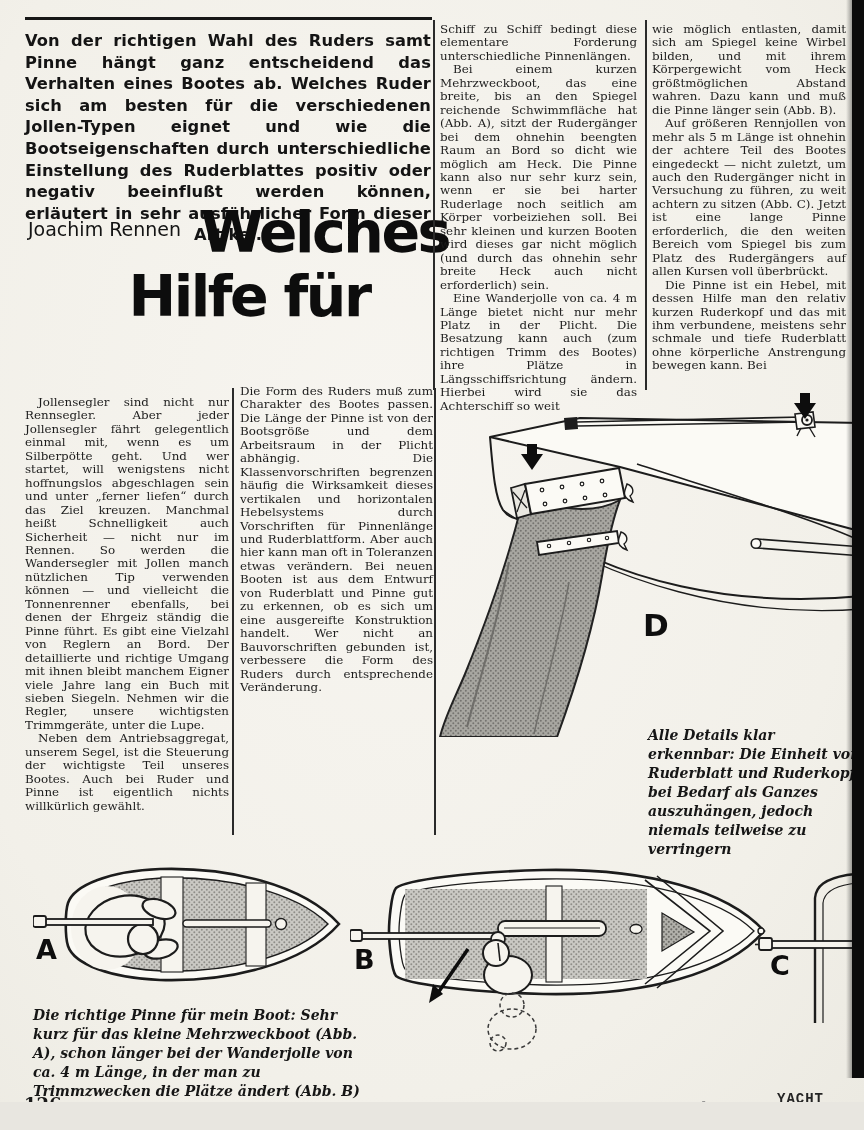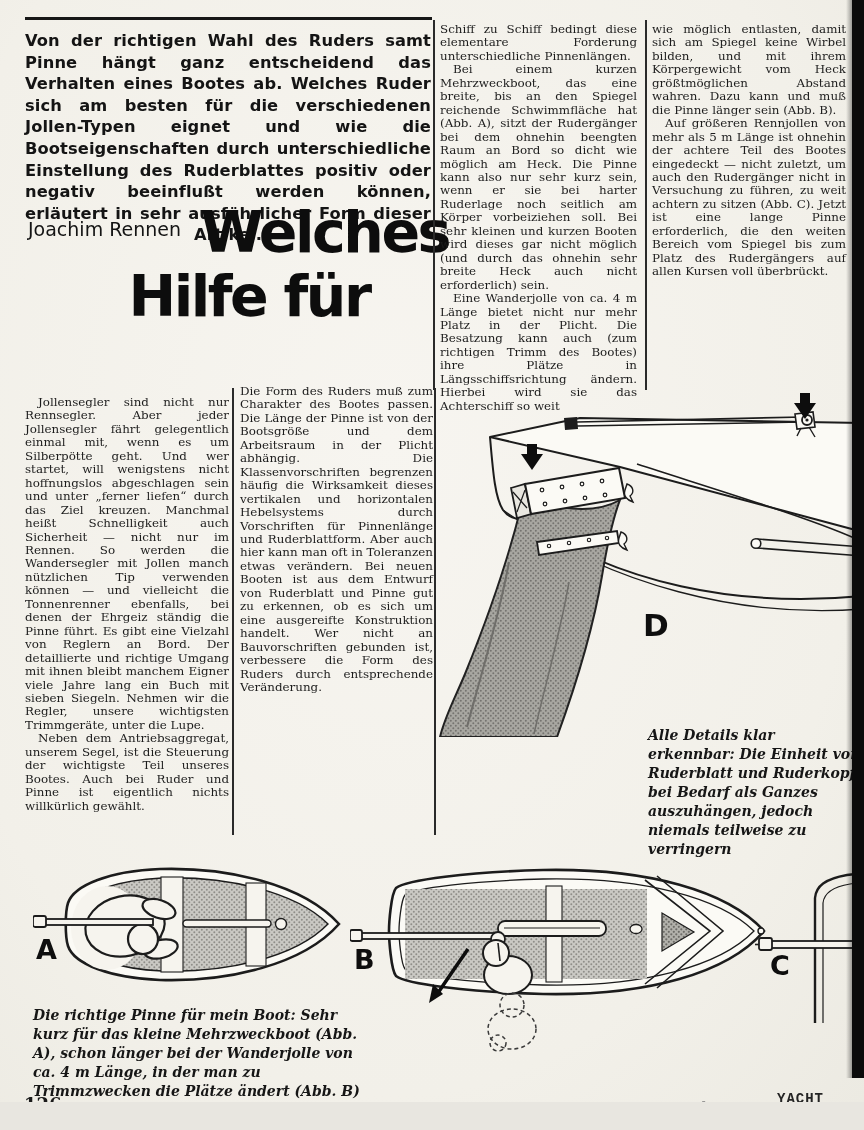--- a/index.html
+++ b/index.html
@@ -90,20 +90,21 @@
     <p class="para">Die Form des Ruders muß zum Charakter des Bootes passen. Die Länge der Pinne ist von der Bootsgröße und dem Arbeitsraum in der Plicht abhängig. Die Klassenvorschriften begrenzen häufig die Wirksamkeit dieses vertikalen und horizontalen Hebelsystems durch Vorschriften für Pinnenlänge und Ruderblattform. Aber auch hier kann man oft in Toleranzen etwas verändern. Bei neuen Booten ist aus dem Entwurf von Ruderblatt und Pinne gut zu erkennen, ob es sich um eine ausgereifte Konstruktion handelt. Wer nicht an Bauvorschriften gebunden ist, verbessere die Form des Ruders durch entsprechende Veränderung.</p>
   </div>
   <div class="col col3">
     <p class="para">Schiff zu Schiff bedingt diese elementare Forderung unterschiedliche Pinnenlängen.</p>
     <p class="para indent">Bei einem kurzen Mehrzweckboot, das eine breite, bis an den Spiegel reichende Schwimmfläche hat (Abb. A), sitzt der Rudergänger bei dem ohnehin beengten Raum an Bord so dicht wie möglich am Heck. Die Pinne kann also nur sehr kurz sein, wenn er sie bei harter Ruderlage noch seitlich am Körper vorbeiziehen soll. Bei sehr kleinen und kurzen Booten wird dieses gar nicht möglich (und durch das ohnehin sehr breite Heck auch nicht erforderlich) sein.</p>
     <p class="para indent">Eine Wanderjolle von ca. 4 m Länge bietet nicht nur mehr Platz in der Plicht. Die Besatzung kann auch (zum richtigen Trimm des Bootes) ihre Plätze in Längsschiffsrichtung ändern. Hierbei wird sie das Achterschiff so weit</p>
   </div>
   <div class="col col4">
     <p class="para">wie möglich entlasten, damit sich am Spiegel keine Wirbel bilden, und mit ihrem Körpergewicht vom Heck größtmöglichen Abstand wahren. Dazu kann und muß die Pinne länger sein (Abb. B).</p>
     <p class="para indent">Auf größeren Rennjollen von mehr als 5 m Länge ist ohnehin der achtere Teil des Bootes eingedeckt — nicht zuletzt, um auch den Rudergänger nicht in Versuchung zu führen, zu weit achtern zu sitzen (Abb. C). Jetzt ist eine lange Pinne erforderlich, die den weiten Bereich vom Spiegel bis zum Platz des Rudergängers auf allen Kursen voll überbrückt.</p>
+    <p class="para indent">Die Pinne ist ein Hebel, mit dessen Hilfe man den relativ kurzen Ruderkopf und das mit ihm verbundene, meistens sehr schmale und tiefe Ruderblatt ohne körperliche Anstrengung bewegen kann. Bei</p>
   </div>
 
   <div class="fig" style="left:437px;top:392px;width:427px;height:345px;">
     <svg width="427" height="345" viewBox="0 0 427 345">
       <defs>
         <pattern id="ht-d" width="5" height="5" patternUnits="userSpaceOnUse">
           <rect width="5" height="5" fill="#a8a7a1"></rect>
           <circle cx="1.3" cy="1.3" r="1" fill="#757470"></circle>
           <circle cx="3.8" cy="3.8" r="1" fill="#757470"></circle>
         </pattern>

